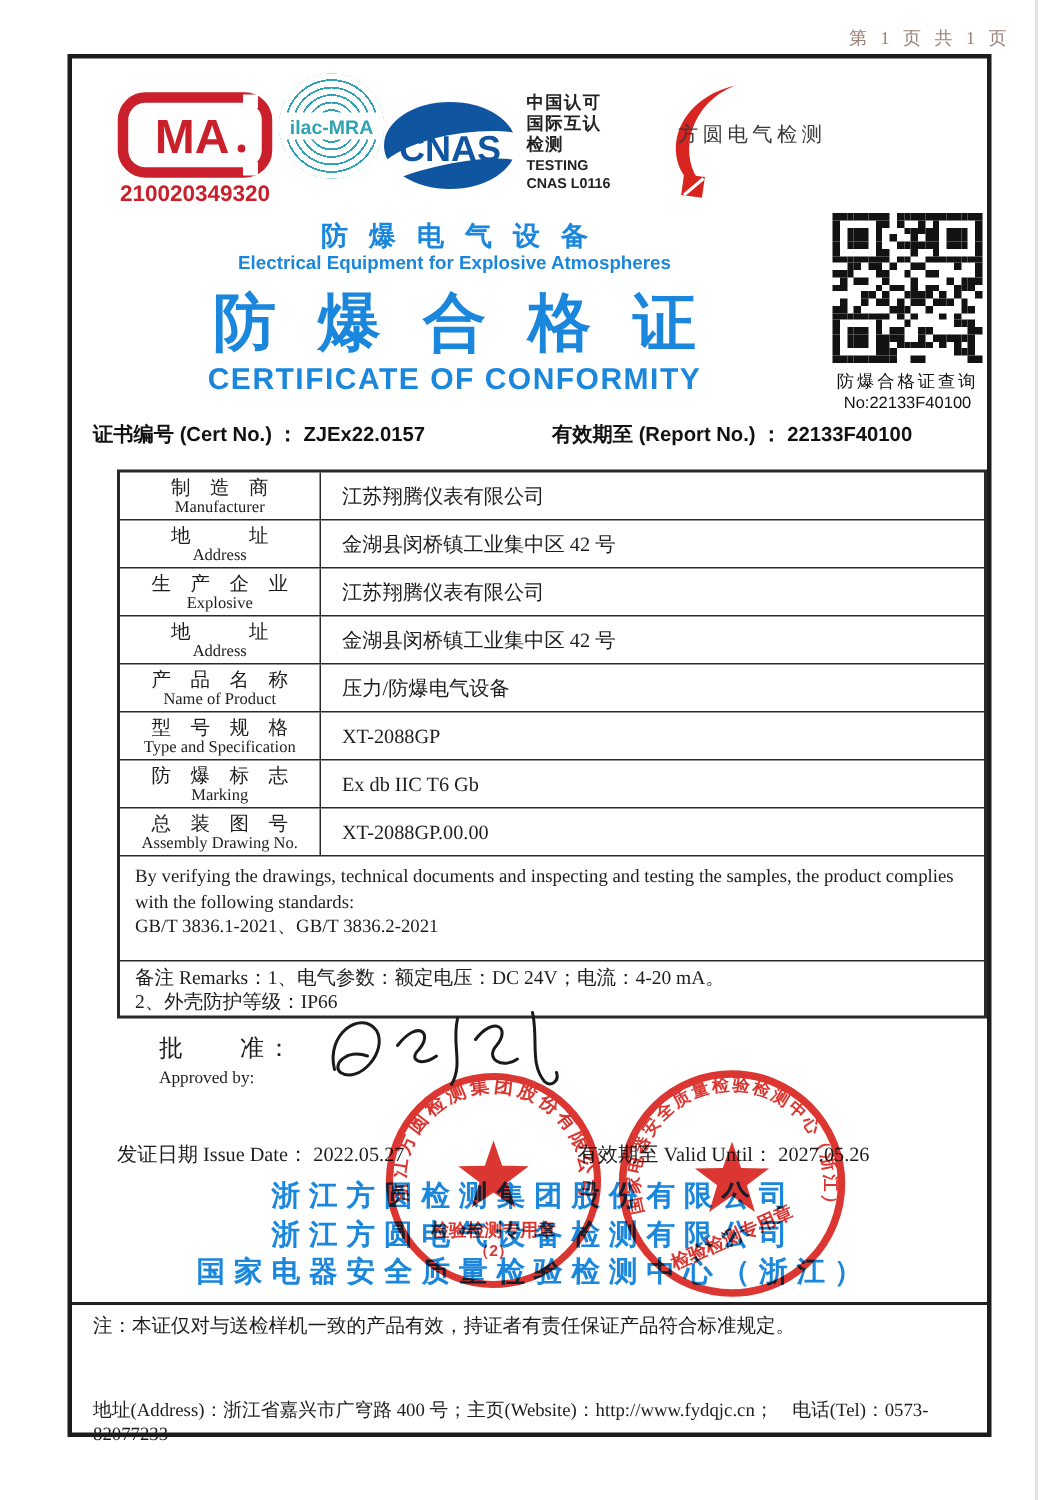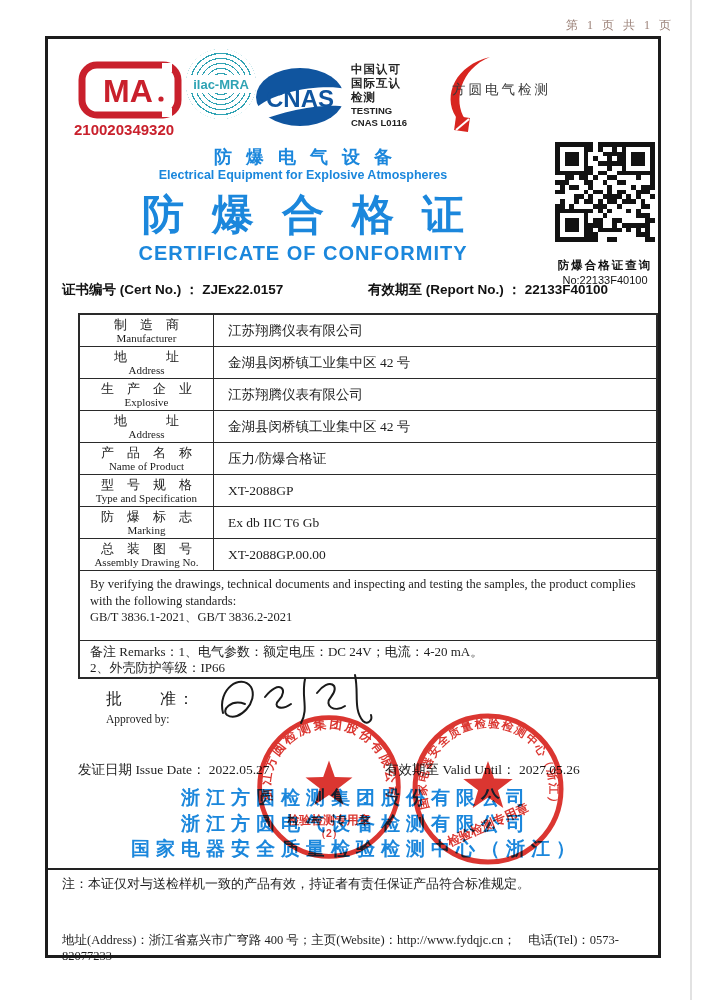--- a/index.html
+++ b/index.html
@@ -9,42 +9,42 @@
   *{margin:0;padding:0;box-sizing:border-box;}
   html,body{background:#ffffff;}
   body{width:706px;height:1000px;position:relative;font-family:"Liberation Serif",serif;color:var(--ink);}
   .abs{position:absolute;}
   .page-header{position:absolute;top:17px;right:32px;font-size:12px;letter-spacing:3px;color:#9b8178;font-family:"Liberation Serif",serif;}
   .frame{position:absolute;left:45px;top:36px;width:616px;height:922px;border:3px solid #1c1c1c;background:#fff;}
   .edge-line{position:absolute;top:0;bottom:0;right:14px;width:2px;background:#cfcfcf;opacity:.6;}
 
   
   .cma{left:30px;top:22px;width:104px;height:58px;}
-  .cma-number{left:26px;top:82px;width:112px;color:var(--cma-red);font-family:"Liberation Sans",sans-serif;font-weight:700;font-size:15px;}
+  .cma-number{left:26px;top:82px;width:112px;text-align:center;color:var(--cma-red);font-family:"Liberation Sans",sans-serif;font-weight:700;font-size:15px;}
   .ilac{left:138px;top:10px;width:70px;height:70px;border-radius:50%;
         background:repeating-radial-gradient(circle at 50% 50%, var(--ilac-teal) 0 1.2px, #ffffff 1.2px 5px);overflow:hidden;}
   .ilac-band{position:absolute;left:0;right:0;top:26px;height:18px;background:#fff;display:flex;align-items:center;justify-content:center;
         color:var(--ilac-teal);font-family:"Liberation Sans",sans-serif;font-weight:700;font-size:13px;}
   .cnas{left:206px;top:27px;width:92px;height:62px;}
   .cnas-side{left:303px;top:23px;font-family:"Liberation Sans",sans-serif;font-weight:700;color:#222;}
   .cnas-side .cn{display:block;font-size:11.5px;line-height:14px;letter-spacing:1px;}
   .cnas-side .en{display:block;font-size:9.5px;line-height:11px;margin-top:1px;}
   .fy-swoosh{left:378px;top:14px;width:78px;height:88px;}
   .fy-label{left:404px;top:42px;font-size:13.5px;letter-spacing:3px;color:#3a3a3a;font-family:"Liberation Sans",sans-serif;}
   .t-cn-small{position:absolute;left:0;right:100px;top:106px;font-size:18px;font-weight:700;letter-spacing:14px;text-indent:14px;text-align:center;}
   .t-en-small{position:absolute;left:0;right:100px;top:129px;font-size:12.5px;font-weight:700;text-align:center;}
   .t-cn-big{position:absolute;left:0;right:100px;top:148px;font-size:42px;font-weight:700;letter-spacing:28px;text-indent:28px;text-align:center;}
   .t-en-big{position:absolute;left:0;right:100px;top:203px;font-size:20px;font-weight:700;letter-spacing:1px;text-align:center;}
   .titles,.t-cn-small,.t-en-small,.t-cn-big,.t-en-big{color:var(--accent-blue);font-family:"Liberation Sans",sans-serif;}
 
   
   .qr-block{left:502px;top:103px;width:110px;text-align:center;}
   .qr{width:100px;height:100px;margin:0 auto;display:grid;grid-template-rows:repeat(21,1fr);grid-template-columns:repeat(21,1fr);background:#fff;}
   .qr div{background:#121212;}
-  .qr-caption{margin-top:16px;font-size:11.5px;font-weight:700;letter-spacing:2px;font-family:"Liberation Sans",sans-serif;color:#111;}
+  .qr-caption{margin-top:5px;font-size:11.5px;font-weight:400;letter-spacing:2px;font-family:"Liberation Sans",sans-serif;color:#111;}
   .qr-number{margin-top:1px;font-size:11px;font-family:"Liberation Sans",sans-serif;color:#111;}
 
   
   .cert-row{left:14px;right:6px;top:242px;font-size:13.5px;font-weight:600;font-family:"Liberation Sans",sans-serif;color:#111;}
   .cert-row .rep{position:absolute;left:306px;top:0;}
 
   
   .ptable{left:30px;top:274px;width:580px;border:2px solid #2a2a2a;}
   .prow{display:flex;height:32px;border-bottom:1px solid #2a2a2a;}
   .plabel{width:134px;border-right:1px solid #2a2a2a;display:flex;flex-direction:column;align-items:center;justify-content:center;text-align:center;}
@@ -408,21 +408,21 @@
           <span class="cn">地　　　址</span>
           <span class="en">Address</span>
         </div>
       <div class="pvalue">金湖县闵桥镇工业集中区 42 号</div>
     </div>
     <div class="prow">
       <div class="plabel">
           <span class="cn">产　品　名　称</span>
           <span class="en">Name of Product</span>
         </div>
-      <div class="pvalue">压力/防爆合格证</div>
+      <div class="pvalue">压力/防爆电气设备</div>
     </div>
     <div class="prow">
       <div class="plabel">
           <span class="cn">型　号　规　格</span>
           <span class="en">Type and Specification</span>
         </div>
       <div class="pvalue">XT-2088GP</div>
     </div>
     <div class="prow">
       <div class="plabel">

